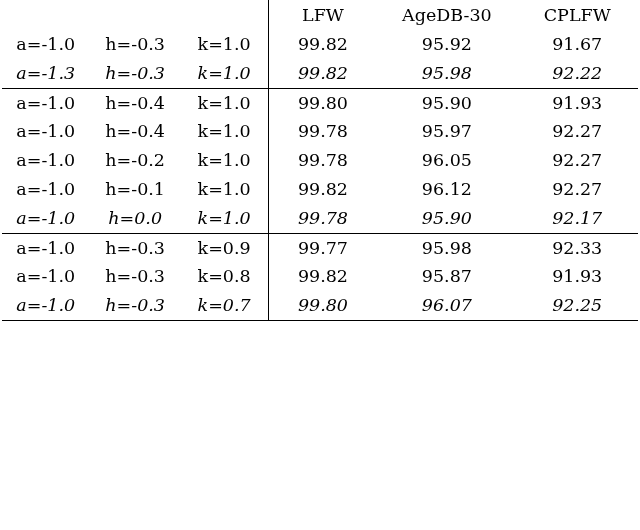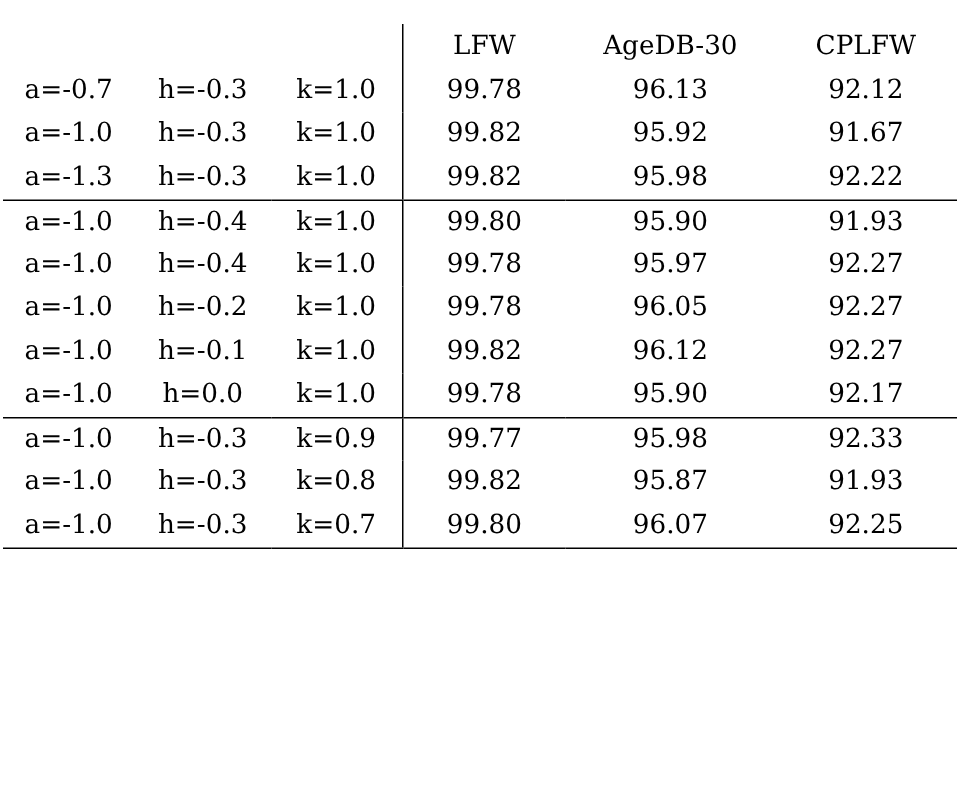--- a/index.html
+++ b/index.html
@@ -11,21 +11,21 @@
     width: 640px;
     height: 530px;
     font-family: "DejaVu Serif", "Liberation Serif", serif;
     color: #000000;
     overflow: hidden;
   }
   .table-wrap {
     width: 640px;
     height: 530px;
     box-sizing: border-box;
-    padding: 16px 2px;
+    padding: 0 2px;
     border-radius: 10px;
   }
   table.results {
     border-collapse: collapse;
     width: 636px;
     margin: 0 auto;
     font-size: 17.5px;
     line-height: 1.28;
   }
   table.results td, table.results th {
@@ -51,47 +51,39 @@
   .vrule {
     border-left: 1.2px solid #000;
   }
   tr.hr-bot > td, tr.hr-bot > th {
     border-bottom: 1.2px solid #000;
   }
   .rowcell { height: 29px; }
   .hdrrow1 td { height: 30px; vertical-align: bottom; padding-bottom: 1px;}
   .hdrrow2 td { height: 30px; vertical-align: top; padding-bottom: 6px;}
   .grp-pad-top td { padding-top: 7px; }
-  .grp-pad-bot td { padding-bottom: 7px; }
+  .grp-pad-bot td { padding-bottom: 7px; font-style: italic; }
 </style>
 </head>
 <body>
 
 <div class="table-wrap">
   <table class="results">
     <tbody>
 
       <tr class="hdrrow1">
         <td class="c-a"></td>
         <td class="c-h"></td>
         <td class="c-k"></td>
         <td class="c-val vrule">LFW</td>
         <td class="c-val2">AgeDB-30</td>
         <td class="c-val3">CPLFW</td>
       </tr>
 
 
-      <tr class="rowcell grp-pad-top">
-        <td class="p-col">a=-0.7</td>
-        <td class="p-col">h=-0.3</td>
-        <td class="p-col">k=1.0</td>
-        <td class="vrule">99.78</td>
-        <td>96.13</td>
-        <td>92.12</td>
-      </tr>
       <tr class="rowcell">
         <td class="p-col">a=-1.0</td>
         <td class="p-col">h=-0.3</td>
         <td class="p-col">k=1.0</td>
         <td class="vrule">99.82</td>
         <td>95.92</td>
         <td>91.67</td>
       </tr>
       <tr class="rowcell hr-bot grp-pad-bot">
         <td class="p-col">a=-1.3</td>

